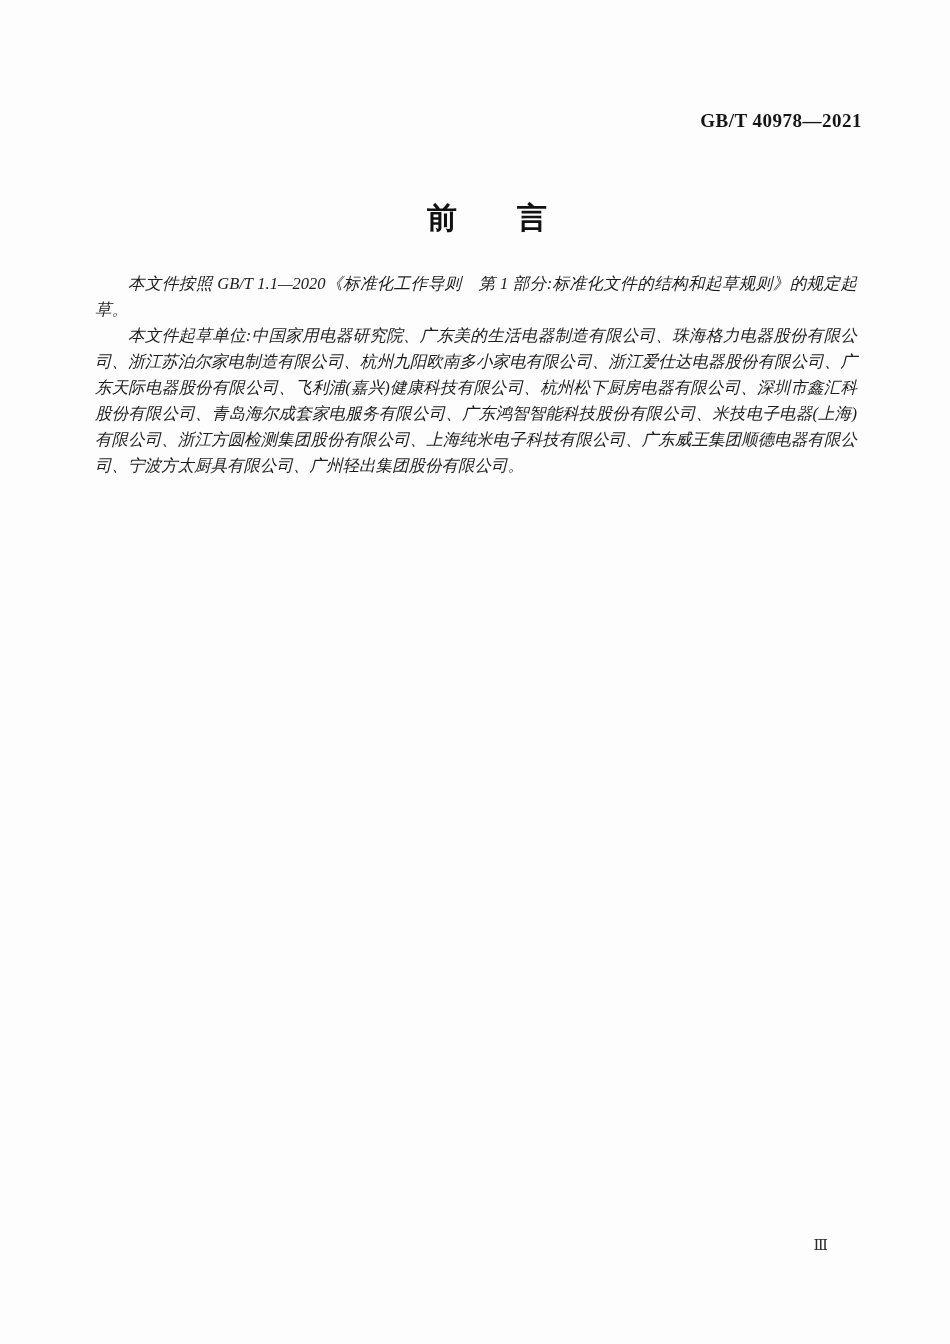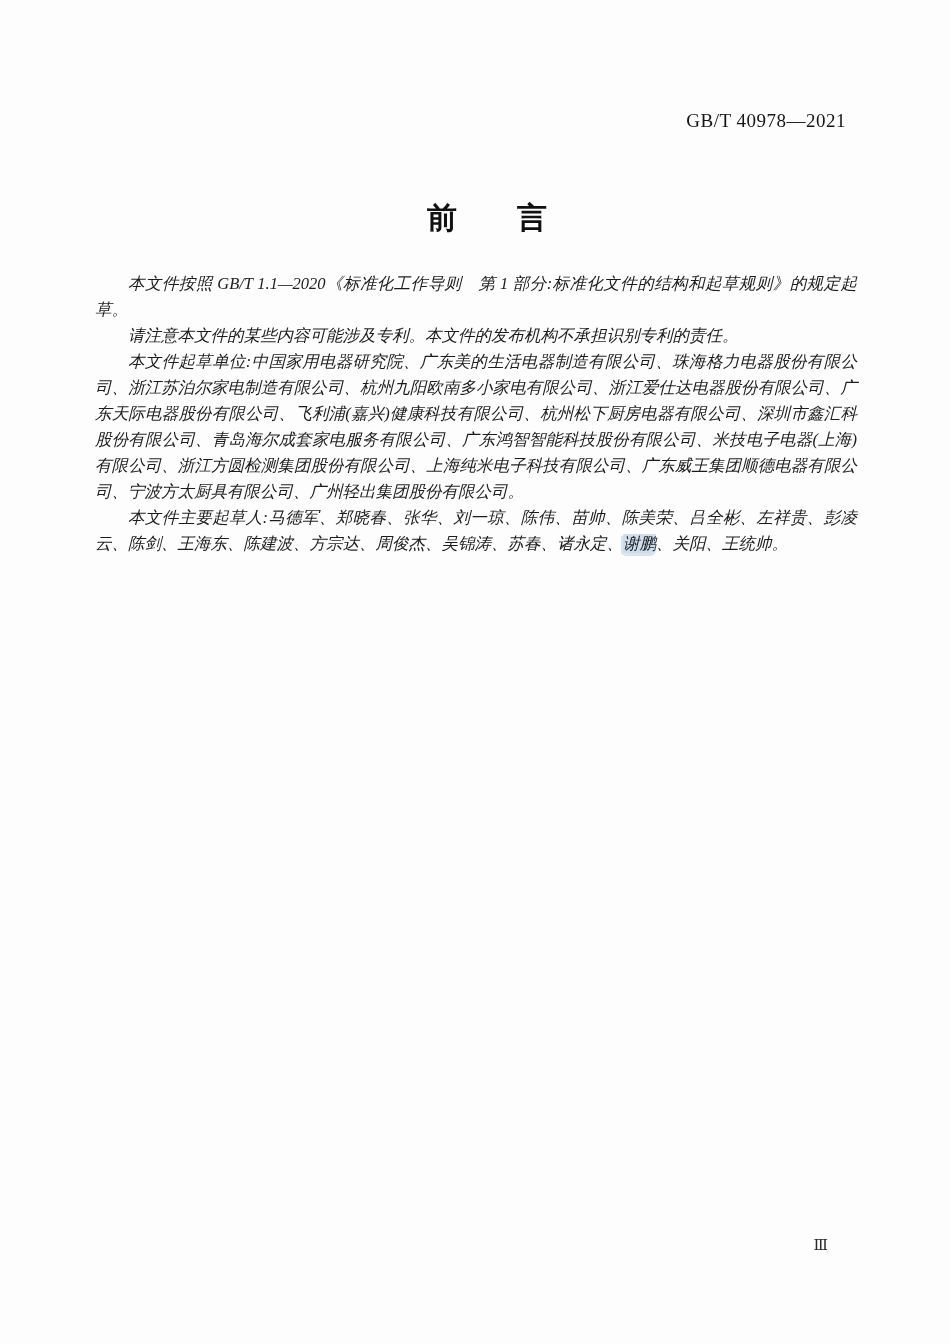--- a/index.html
+++ b/index.html
@@ -16,23 +16,23 @@
     position: relative;
     width: 950px;
     height: 1344px;
     background: #fdfdfd;
     overflow: hidden;
     color: #1c1c1c;
   }
   .header-code {
     position: absolute;
     top: 110px;
-    right: 104px;
+    right: 88px;
     font-size: 19px;
-    font-weight: normal;
+    font-weight: bold;
     letter-spacing: 0.5px;
     color: #151515;
     font-family: "Liberation Serif", "DejaVu Serif", serif;
   }
   .doc-title {
     position: absolute;
     top: 186px;
     left: 0;
     width: 100%;
     margin: 12px;
@@ -78,20 +78,18 @@
 <body>
 
 <div class="page">
 
   <div class="header-code">GB/T 40978—2021</div>
 
   <h1 class="doc-title">前　　言</h1>
 
   <div class="body-text">
     <p>本文件按照 GB/T 1.1—2020《标准化工作导则　第 1 部分:标准化文件的结构和起草规则》的规定起草。</p>
-    <p>请注意本文件的某些内容可能涉及专利。本文件的发布机构不承担识别专利的责任。</p>
     <p>本文件起草单位:中国家用电器研究院、广东美的生活电器制造有限公司、珠海格力电器股份有限公司、浙江苏泊尔家电制造有限公司、杭州九阳欧南多小家电有限公司、浙江爱仕达电器股份有限公司、广东天际电器股份有限公司、飞利浦(嘉兴)健康科技有限公司、杭州松下厨房电器有限公司、深圳市鑫汇科股份有限公司、青岛海尔成套家电服务有限公司、广东鸿智智能科技股份有限公司、米技电子电器(上海)有限公司、浙江方圆检测集团股份有限公司、上海纯米电子科技有限公司、广东威王集团顺德电器有限公司、宁波方太厨具有限公司、广州轻出集团股份有限公司。</p>
-    <p><span>本文件主要起草人:马德军、郑晓春、张华、刘一琼、陈伟、苗帅、陈美荣、吕全彬、左祥贵、彭凌云、陈剑、王海东、陈建波、方宗达、周俊杰、吴锦涛、苏春、诸永定、</span><span class="hl">谢鹏</span><span>、关阳、王统帅。</span></p>
   </div>
 
   <div class="page-number">Ⅲ</div>
 
 </div>
 
 </body></html>

